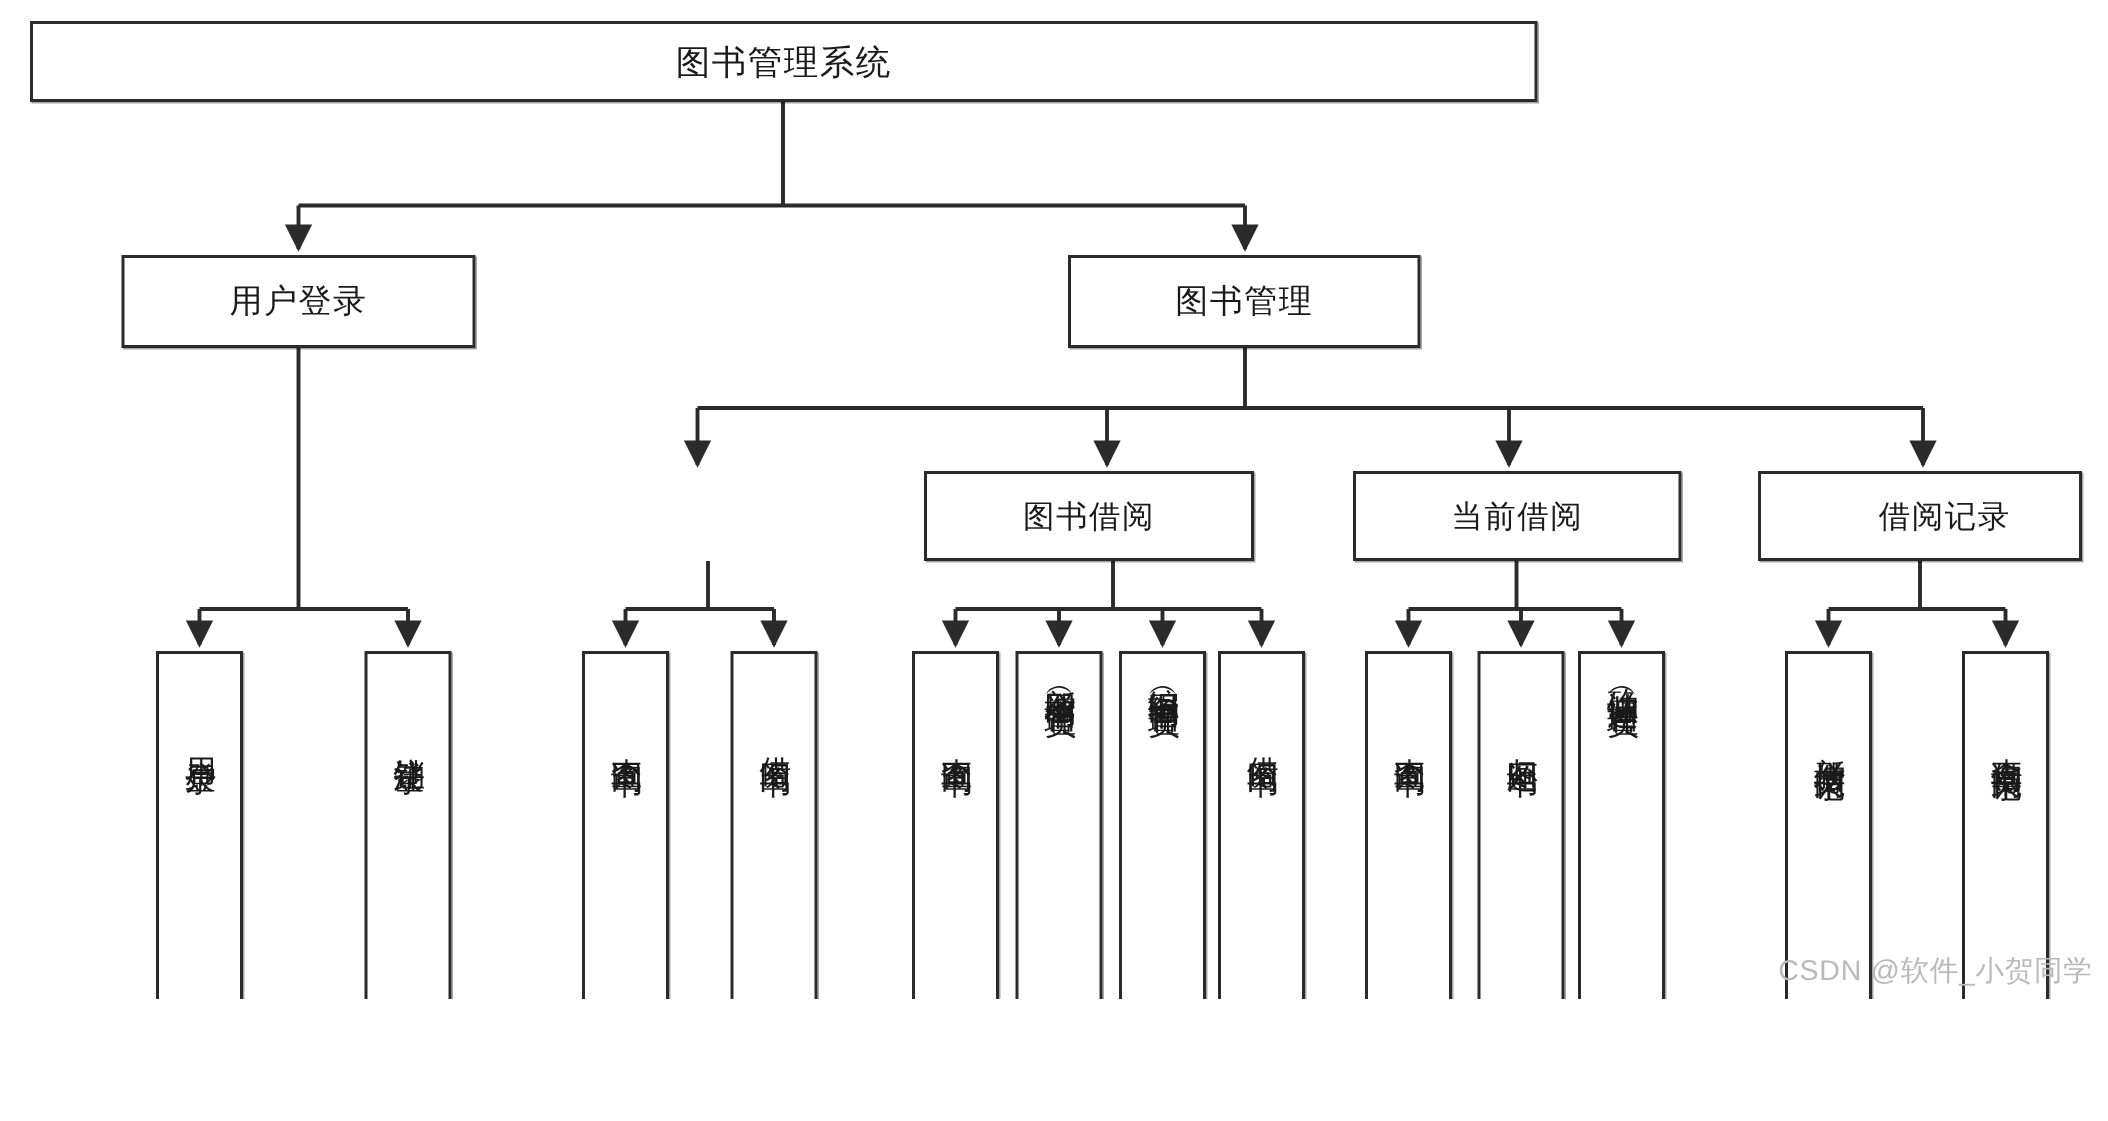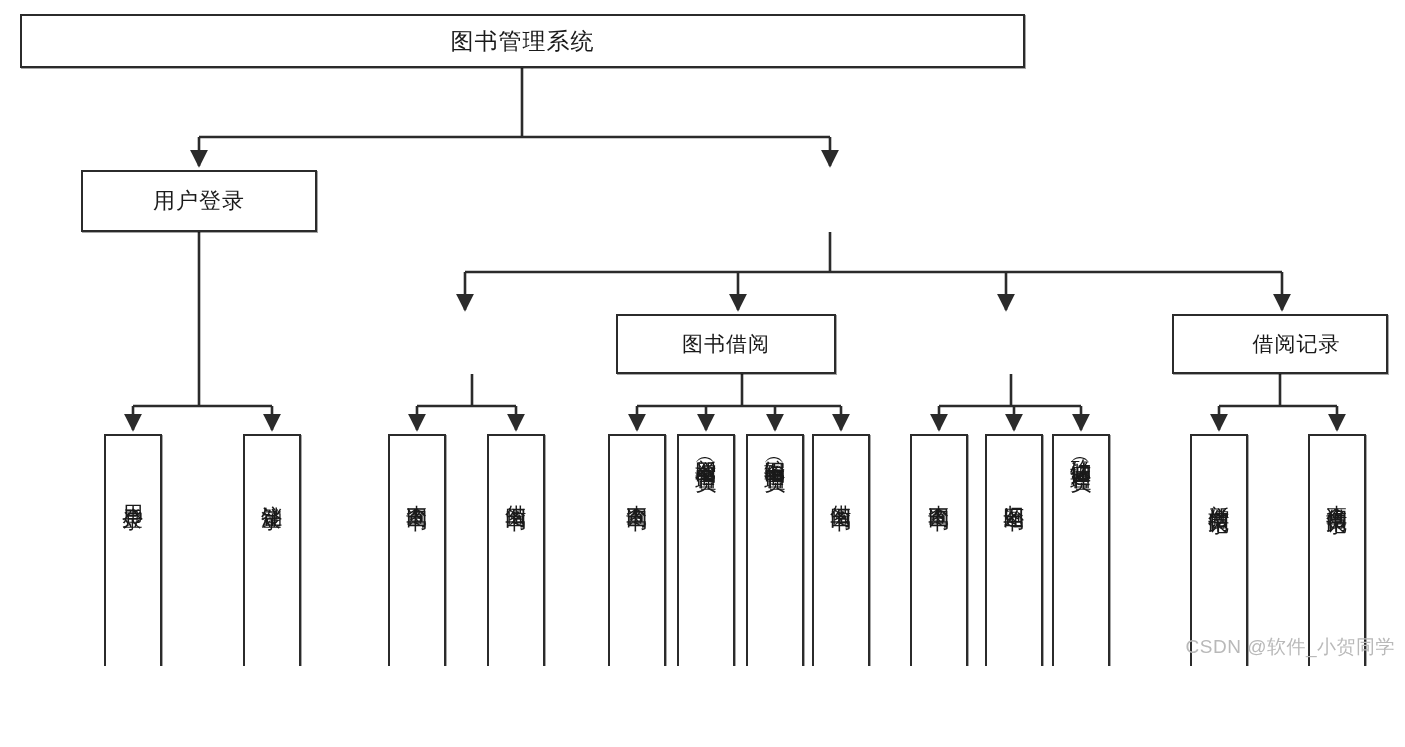--- a/index.html
+++ b/index.html
@@ -132,24 +132,30 @@
     </g>
   </svg>
 
   <div class="node level-root" style="left:20px; top:14px; width:1005px; height:54px;">
     <span>图书管理系统</span>
   </div>
 
   <div class="node level-two" style="left:81px; top:170px; width:236px; height:62px;">
     <span>用户登录</span>
   </div>
+  <div class="node level-two" style="left:712px; top:170px; width:235px; height:62px;">
+    <span>图书管理</span>
+  </div>
 
   <div class="node level-three" style="left:616px; top:314px; width:220px; height:60px;">
     <span>图书借阅</span>
   </div>
+  <div class="node level-three" style="left:902px; top:314px; width:219px; height:60px;">
+    <span>当前借阅</span>
+  </div>
   <div class="node level-three" style="left:1172px; top:314px; width:216px; height:60px;padding-left:33px;">
     <span>借阅记录</span>
   </div>
 
   <div class="node leaf center-start" style="left:104px; top:434px; width:58px; height:301px;">
     <span class="vtext">用户登录</span>
   </div>
   <div class="node leaf center-start" style="left:243px; top:434px; width:58px; height:301px;">
     <span class="vtext">注销登录</span>
   </div>

